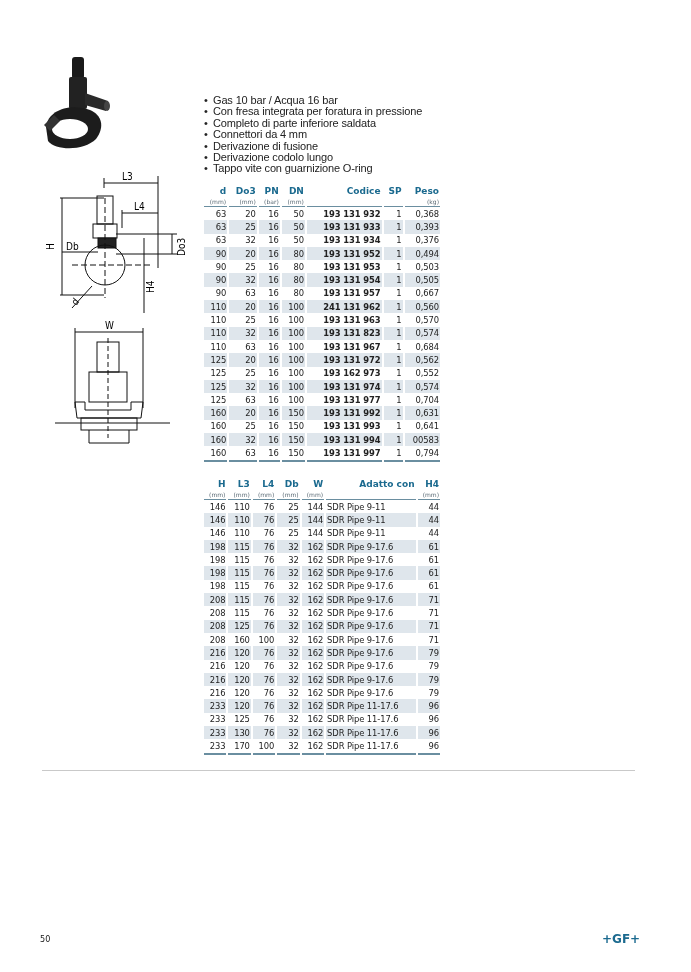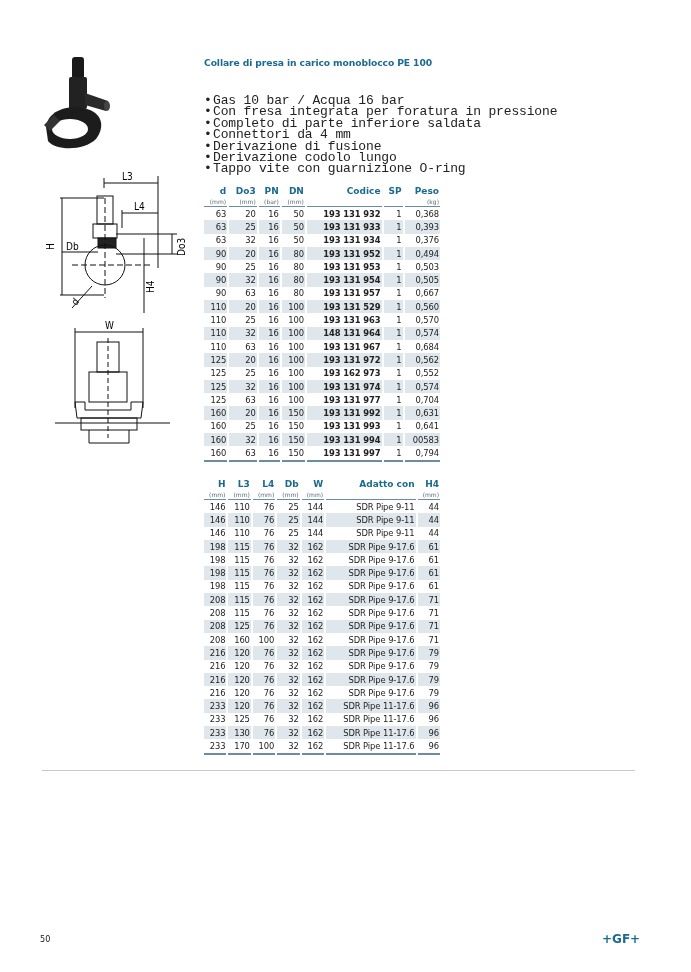--- a/index.html
+++ b/index.html
@@ -1,32 +1,32 @@
 <!DOCTYPE html>
 <html><head>
 <meta charset="utf-8">
 <style>
   html, body { margin: 0; padding: 0; background: #ffffff; }
   body { width: 691px; height: 972px; position: relative; overflow: hidden;
          font-family: "DejaVu Sans Condensed", "DejaVu Sans", "Liberation Sans", sans-serif; color: #222; }
   .title { position: absolute; left: 204px; top: 57px; width: 240px; color: #1b6a8f; font-weight: bold;
            font-size: 9.2px; line-height: 12px; font-family: "DejaVu Sans", sans-serif; letter-spacing: -0.1px; }
   .features { position: absolute; left: 204px; top: 95px; margin: 0; padding: 0; list-style: none;
-              font-size: 13px; line-height: 11.4px; font-family: Liberation Mono, monospace; letter-spacing: -0.15px; }
+              font-size: 11px; line-height: 11.4px; font-family: Liberation Sans, sans-serif; letter-spacing: -0.15px; }
   .features li { padding-left: 9px; position: relative; }
   .features li::before { content: "•"; position: absolute; left: 0; top: 0; }
   table { border-collapse: separate; border-spacing: 2px 0; position: absolute; font-family: "DejaVu Sans", sans-serif; }
   .t1 { left: 202px; top: 185px; width: 240px; }
   .t2 { left: 202px; top: 478px; width: 240px; }
   th { color: #1b6a8f; font-size: 9px; font-weight: bold; text-align: right; padding: 0 1px; height: 12px; white-space: nowrap; }
   th.unit { color: #5a6a75; font-size: 6px; font-weight: normal; height: 9px; border-bottom: 1.5px solid #6a8ea0; padding-bottom: 0; }
   td { font-size: 8.4px; text-align: right; height: 13.3px; padding: 0 1px; white-space: nowrap; letter-spacing: -0.1px; }
   tr.alt td { background: #dfe6ec; }
   td.code { font-weight: bold; }
-  td.left, th.left { text-align: right; }
+  td.left, th.left { text-align: left; }
   tbody tr:last-child td { border-bottom: 2px solid #6a8ea0; }
   .sep { position: absolute; left: 42px; top: 770px; width: 593px; height: 1px; background: #c9c9c9; }
   .pagenum { position: absolute; left: 40px; top: 934px; font-size: 9px; }
   .logo { position: absolute; left: 602px; top: 932px; font-size: 12px; font-weight: bold; color: #1b6a8f; font-family: "DejaVu Sans", sans-serif; }
   svg { position: absolute; }
 </style>
 </head>
 <body>
 
 <svg style="left:40px;top:55px;" width="90" height="100" viewBox="0 0 90 100">
@@ -81,21 +81,20 @@
     <path d="M20 84 L30 84 L30 92 L76 92 L76 84 L88 84 L86 100 L22 100 Z"></path>
     <line x1="0" y1="105" x2="115" y2="105"></line>
     <rect x="26" y="100" width="56" height="12"></rect>
     <path d="M34 112 L34 125 L74 125 L74 112"></path>
     <line x1="53" y1="20" x2="53" y2="120" stroke-dasharray="5 3"></line>
   </g>
   <text x="50" y="11" font-size="10">W</text>
 </svg>
 
 <div class="title">
-  <div>Collare di presa in carico monoblocco PE 100</div>
 </div>
 
 <ul class="features">
   <li>Gas 10 bar / Acqua 16 bar</li>
   <li>Con fresa integrata per foratura in pressione</li>
   <li>Completo di parte inferiore saldata</li>
   <li>Connettori da 4 mm</li>
   <li>Derivazione di fusione</li>
   <li>Derivazione codolo lungo</li>
   <li>Tappo vite con guarnizione O-ring</li>
@@ -184,39 +183,39 @@
         <td>80</td>
         <td class="code">193 131 957</td>
         <td>1</td>
         <td>0,667</td>
       </tr>
       <tr class="alt">
         <td>110</td>
         <td>20</td>
         <td>16</td>
         <td>100</td>
-        <td class="code">193 131 529</td>
+        <td class="code">241 131 962</td>
         <td>1</td>
         <td>0,560</td>
       </tr>
       <tr>
         <td>110</td>
         <td>25</td>
         <td>16</td>
         <td>100</td>
         <td class="code">193 131 963</td>
         <td>1</td>
         <td>0,570</td>
       </tr>
       <tr class="alt">
         <td>110</td>
         <td>32</td>
         <td>16</td>
         <td>100</td>
-        <td class="code">148 131 964</td>
+        <td class="code">193 131 823</td>
         <td>1</td>
         <td>0,574</td>
       </tr>
       <tr>
         <td>110</td>
         <td>63</td>
         <td>16</td>
         <td>100</td>
         <td class="code">193 131 967</td>
         <td>1</td>

